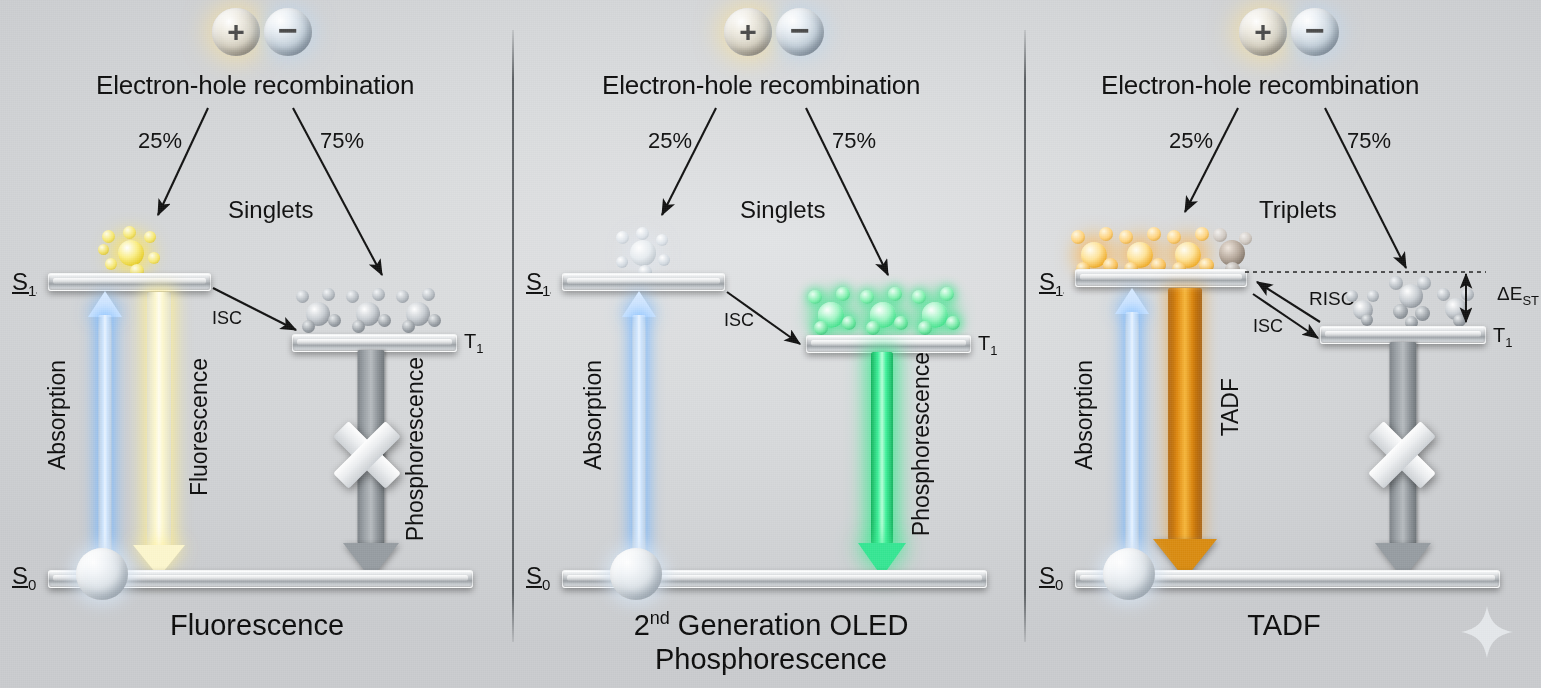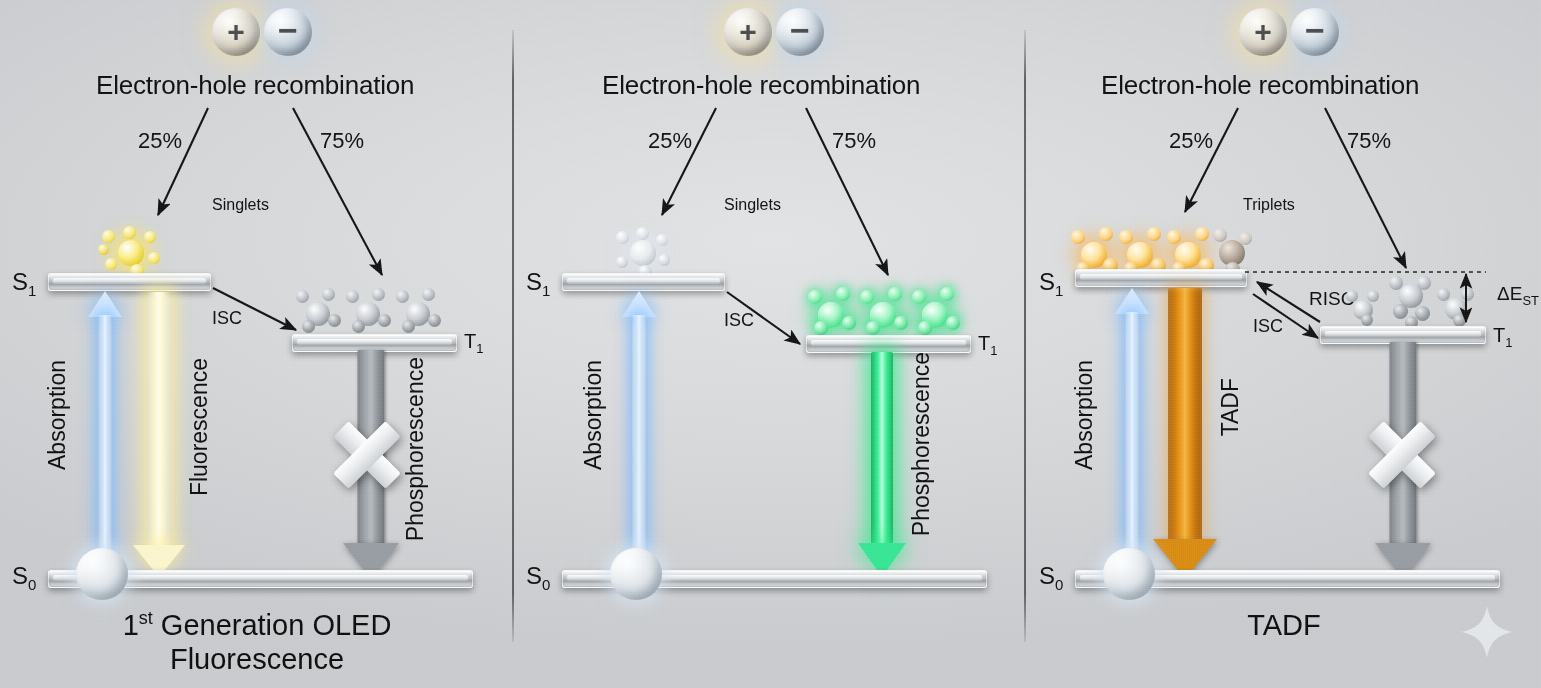--- a/index.html
+++ b/index.html
@@ -40,24 +40,24 @@
     background:
       radial-gradient(circle at 34% 26%, #ffffff 0%, #eef3f8 20%, #c6d2dc 55%, #9aa8b4 82%, #7e8b96 100%);
     box-shadow:0 0 18px 5px rgba(190,215,240,.55), inset -3px -4px 8px rgba(70,85,100,.45), inset 3px 3px 6px rgba(255,255,255,.85);
   }
   .sign{position:absolute;left:50%;top:50%;transform:translate(-50%,-50%);
         font-size:30px;line-height:1;color:#4a4a4a;font-weight:bold;font-family:"Liberation Sans",sans-serif;}
   .sign.minus{font-size:34px;margin-top:-2px;}
   
   .eh-label{position:absolute;font-size:26px;color:#0e0e0e;white-space:nowrap;letter-spacing:-.2px;}
   .pct{position:absolute;font-size:22px;color:#0e0e0e;}
-  .spin-label{position:absolute;font-size:16px;color:#0e0e0e;}
+  .spin-label{position:absolute;font-size:24px;color:#0e0e0e;margin-left:16px;}
   .isc{position:absolute;font-size:18px;color:#0e0e0e;}
   .risc{position:absolute;font-size:19px;color:#0e0e0e;}
-  .lvl-label{position:absolute;font-size:24px;color:#0e0e0e;}
+  .lvl-label{position:absolute;font-size:24px;color:#0e0e0e;text-decoration:underline;}
   .lvl-label sub{font-size:15px;}
   .dest{position:absolute;font-size:20px;color:#0e0e0e;white-space:nowrap;}
   .dest sub{font-size:13px;}
   .vtext{position:absolute;writing-mode:vertical-rl;transform:rotate(180deg);
          font-size:23px;color:#0c0c0c;white-space:nowrap;}
   .caption{position:absolute;text-align:center;font-size:29px;color:#0b0b0b;line-height:1.18;white-space:nowrap;}
   .caption .sup{font-size:18px;vertical-align:super;}
   
   .bar{position:absolute;height:18px;border-radius:3px;
     background:linear-gradient(180deg,#f7f8f9 0%,#e8eaec 16%,#b9bdc1 48%,#9aa0a5 62%,#cfd3d7 86%,#eef0f2 100%);
@@ -193,21 +193,20 @@
         <i></i>
         <i></i>
       </div>
     <div class="vtext" style="left:402px;top:357px">Phosphorescence</div>
 
     <div class="lvl-label" style="left:12px;top:562px"><span>S</span><sub>0</sub></div>
     <div class="bar" style="left:48px;top:570px;width:425px"></div>
     <div class="gsphere" style="left:76px;top:548px"></div>
 
     <div class="caption" style="left:0;top:608px;width:514px">
-      <div><span>1</span><span class="sup">st</span><span> Generation OLED</span></div>
       <div>Fluorescence</div>
     </div>
   </div>
 
   <div class="panel" style="left:514px">
 
     <div class="charges" style="left:210px;top:8px">
       <div class="sph pos">
         <span class="sign">+</span>
       </div>
@@ -266,20 +265,24 @@
     <div class="garrow green" style="left:344px;top:352px;width:48px;height:226px">
       <div class="shaft" style="top:0;width:22px;height:192px"></div>
       <div class="head" style="top:191px"></div>
     </div>
     <div class="vtext" style="left:394px;top:352px">Phosphorescence</div>
 
     <div class="lvl-label" style="left:12px;top:562px"><span>S</span><sub>0</sub></div>
     <div class="bar" style="left:48px;top:570px;width:425px"></div>
     <div class="gsphere" style="left:96px;top:548px"></div>
 
+    <div class="caption" style="left:0;top:608px;width:514px">
+      <div><span>2</span><span class="sup">nd</span><span> Generation OLED</span></div>
+      <div>Phosphorescence</div>
+    </div>
   </div>
 
   <div class="panel" style="left:1027px">
 
     <div class="charges" style="left:212px;top:8px">
       <div class="sph pos">
         <span class="sign">+</span>
       </div>
       <div class="sph neg">
         <span class="sign minus">−</span>

